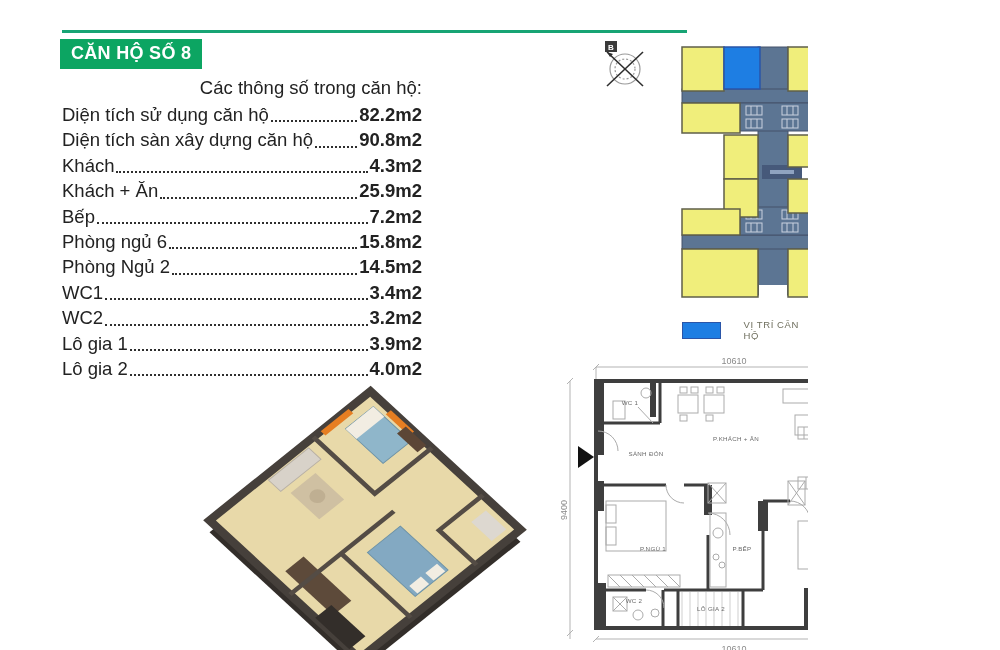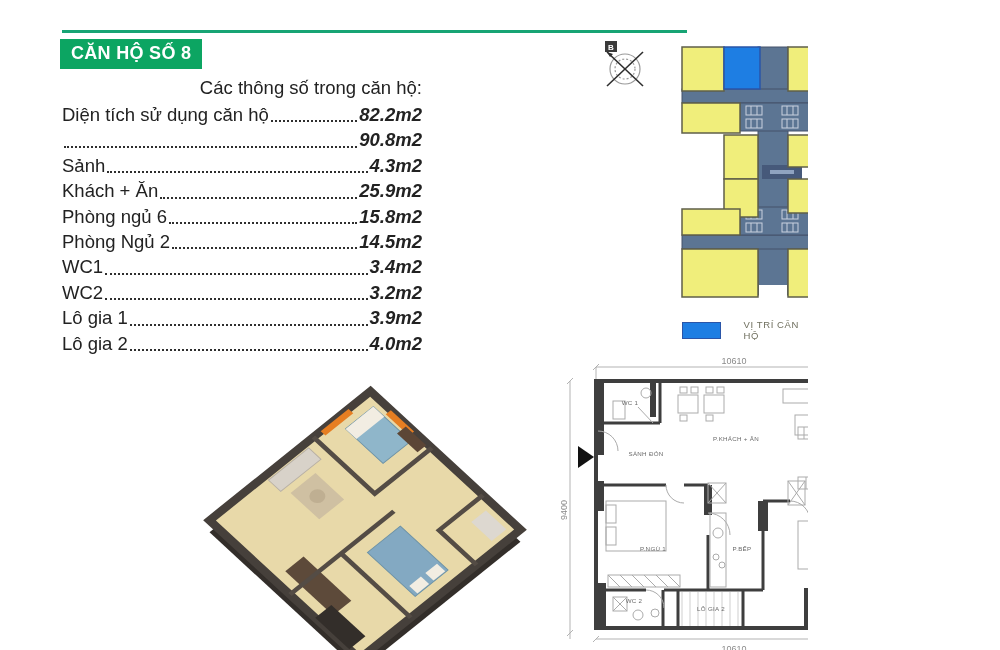--- a/index.html
+++ b/index.html
@@ -11,21 +11,21 @@
   .bottom-rule{left:702px;top:644px;width:298px;height:3px;background:#17A474;}
 
   .badge{left:60px;top:16px;background:#0CA562;color:#fff;font-weight:bold;
          font-size:18px;padding:4px 11px 5px 11px;letter-spacing:.3px;}
 
   .specs{left:62px;top:52px;width:360px;color:#222;font-size:18.5px;}
   .specs .intro{line-height:26px;margin-bottom:1px;text-align:right;}
   .spec-row{display:flex;align-items:flex-end;line-height:25.4px;white-space:nowrap;justify-content:center;}
   .spec-row .lbl{flex:0 0 auto;}
   .spec-row .dots{flex:1 1 auto;border-bottom:2.6px dotted #2e2e2e;margin:0 2px 5px 2px;min-width:8px;}
-  .spec-row .val{flex:0 0 auto;font-weight:bold;font-style:italic;}
+  .spec-row .val{flex:0 0 auto;font-weight:bold;}
 
   .legend{left:682px;top:296px;display:flex;align-items:center;gap:23px;}
   .legend .swatch{width:42px;height:15px;background:#1E7EE3;border:1px solid #2A55A8;}
   .legend .lab{font-size:9.5px;color:#6F6F5E;letter-spacing:.6px;}
 
   .page-marks{left:107px;top:645px;display:flex;gap:3px;}
   .page-marks i{display:block;width:7px;height:4px;background:#4a4a4a;}
 
   
   .kp-u{fill:#F0EE7B;stroke:#5F5F49;stroke-width:1.5;}
@@ -58,32 +58,38 @@
   <div class="abs badge">CĂN HỘ SỐ 8</div>
 
   <div class="abs specs">
     <div class="intro">Các thông số trong căn hộ:</div>
     <div class="spec-row">
         <span class="lbl">Diện tích sử dụng căn hộ</span>
         <span class="dots"></span>
         <span class="val">82.2m2</span>
       </div>
     <div class="spec-row">
+        <span class="lbl">Diện tích sàn xây dựng căn hộ</span>
         <span class="dots"></span>
         <span class="val">90.8m2</span>
       </div>
     <div class="spec-row">
-        <span class="lbl">Sảnh</span>
+        <span class="lbl">Khách</span>
         <span class="dots"></span>
         <span class="val">4.3m2</span>
       </div>
     <div class="spec-row">
         <span class="lbl">Khách + Ăn</span>
         <span class="dots"></span>
         <span class="val">25.9m2</span>
+      </div>
+    <div class="spec-row">
+        <span class="lbl">Bếp</span>
+        <span class="dots"></span>
+        <span class="val">7.2m2</span>
       </div>
     <div class="spec-row">
         <span class="lbl">Phòng ngủ 6</span>
         <span class="dots"></span>
         <span class="val">15.8m2</span>
       </div>
     <div class="spec-row">
         <span class="lbl">Phòng Ngủ 2</span>
         <span class="dots"></span>
         <span class="val">14.5m2</span>

